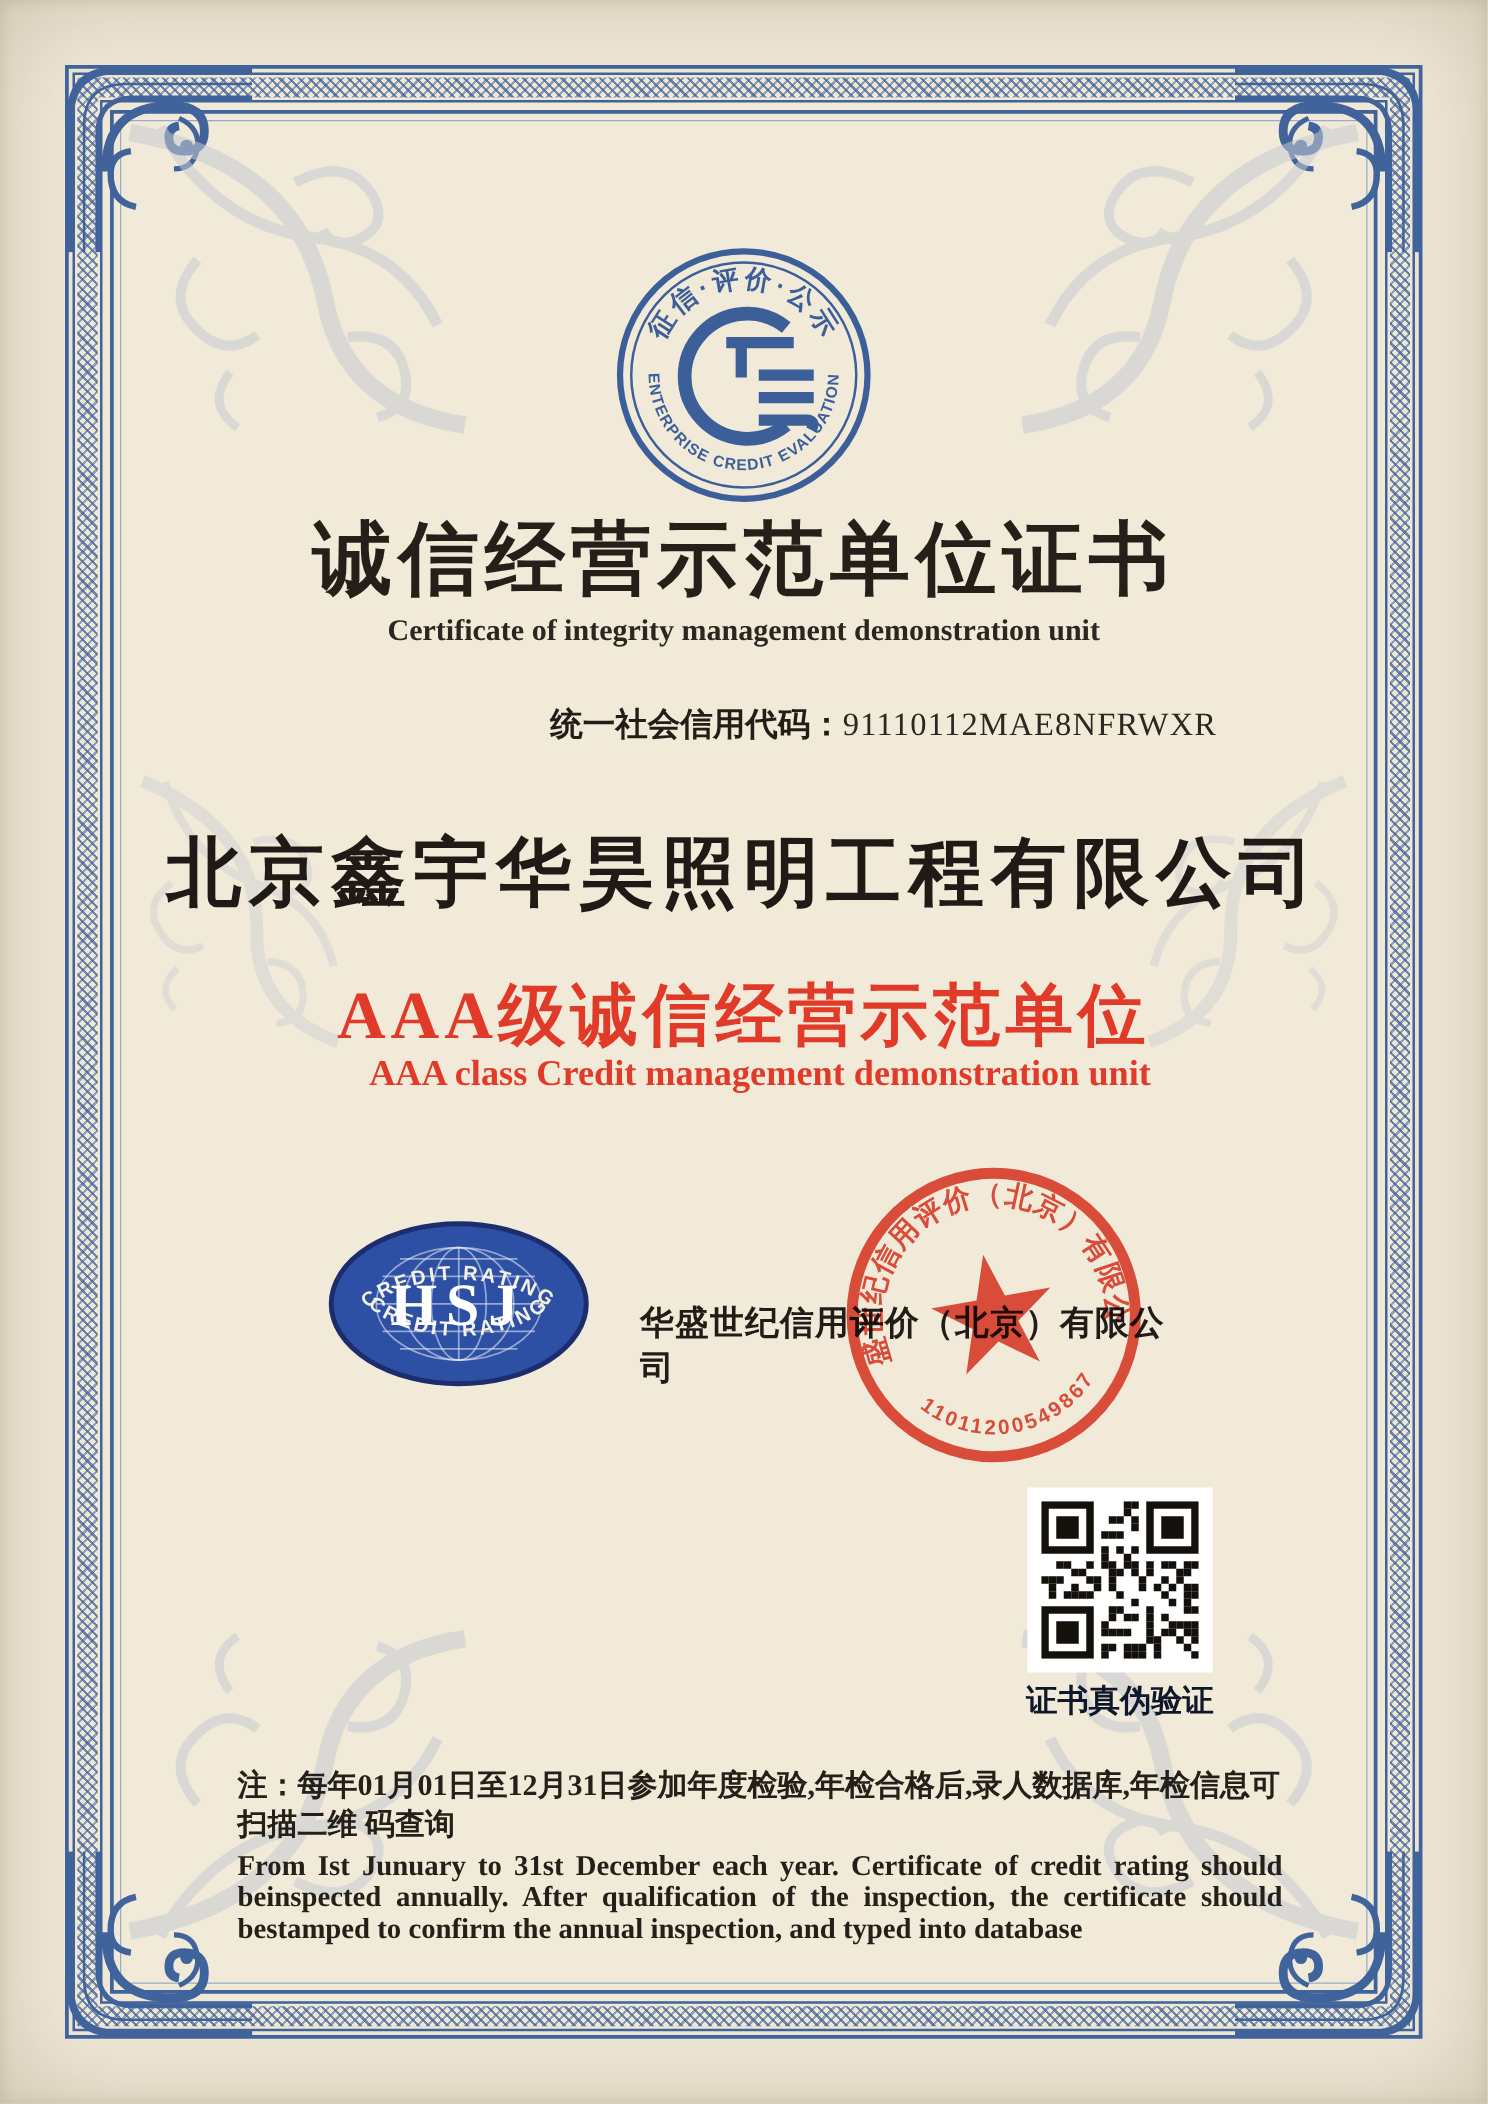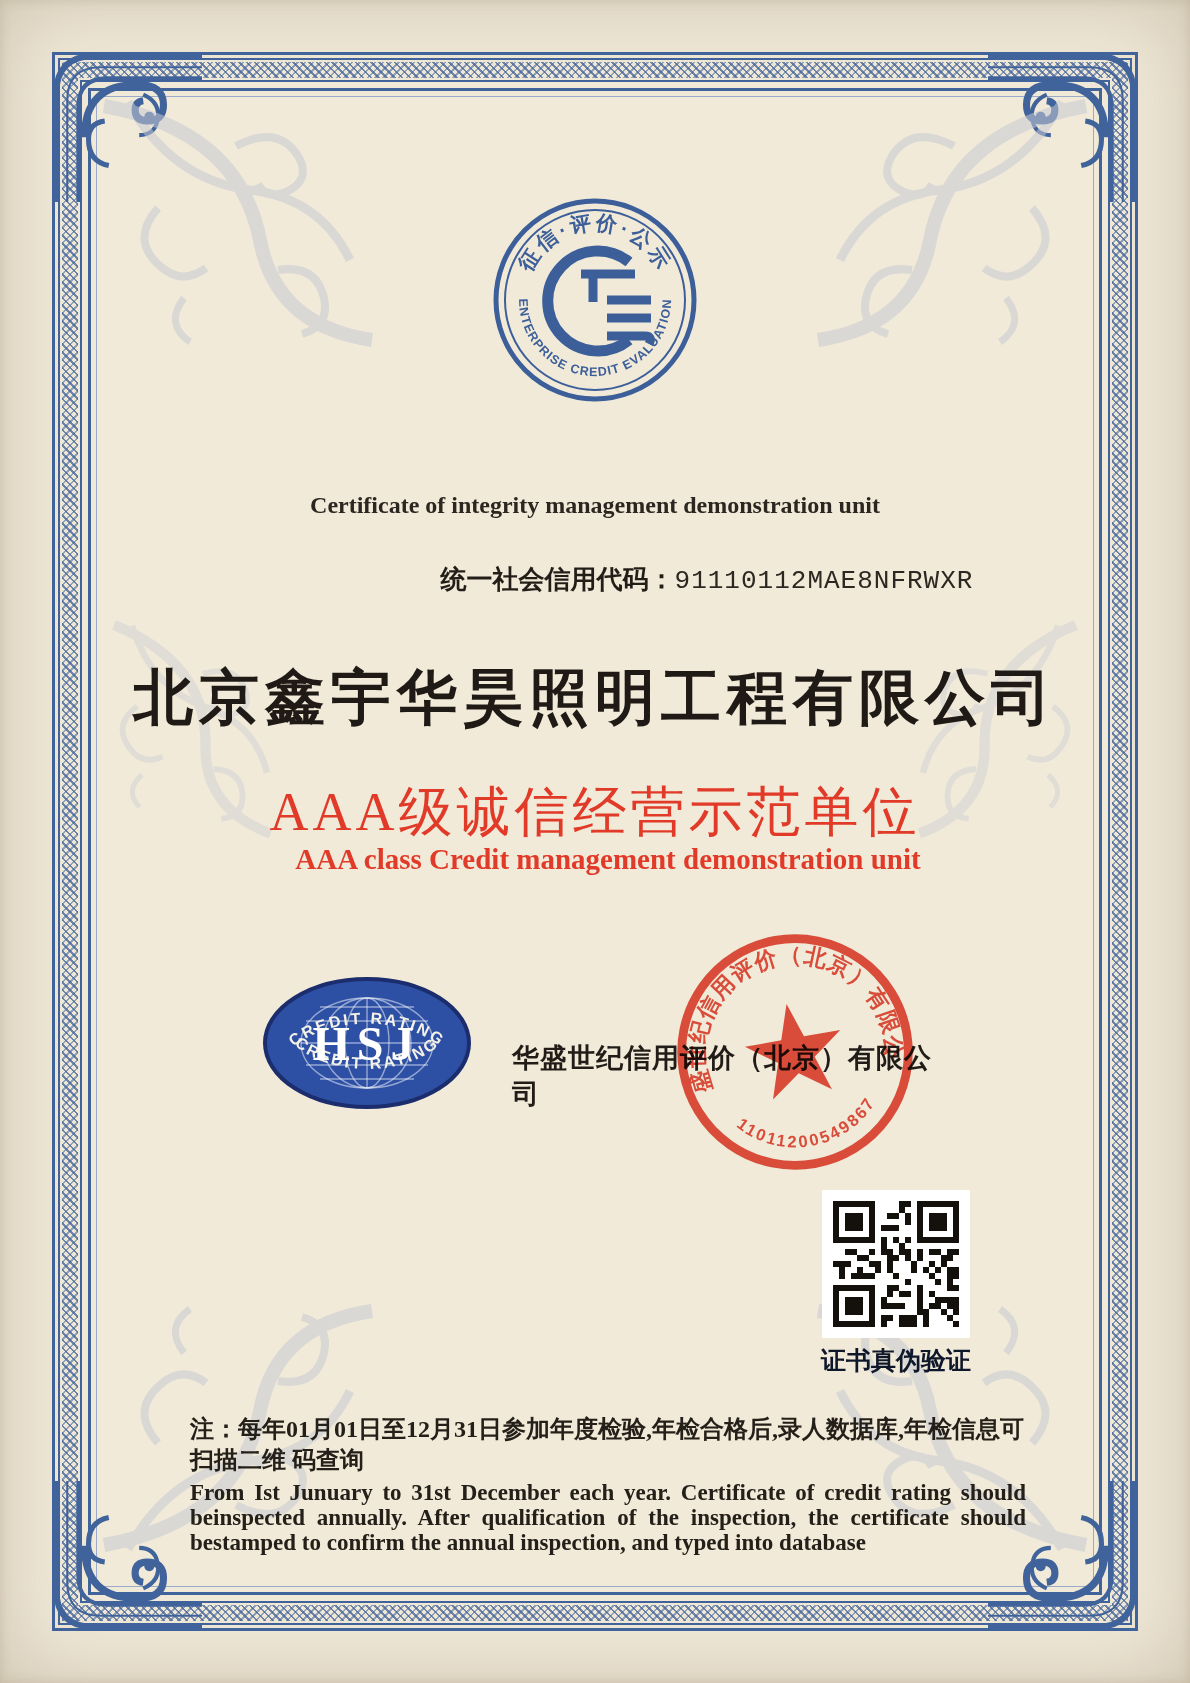--- a/index.html
+++ b/index.html
@@ -32,23 +32,23 @@
   .flo-br{right:88px;bottom:120px;transform:scale(-1,-1);}
   .flo-bl{left:88px;bottom:120px;transform:scaleY(-1);}
   .flo-l{left:80px;top:560px;width:220px;height:360px;transform:rotate(12deg);opacity:.4;}
   .flo-r{right:80px;top:560px;width:220px;height:360px;transform:scaleX(-1) rotate(12deg);opacity:.4;}
 
   
   .title-cn{top:404px;font-size:64px;font-weight:bold;letter-spacing:5px;color:#241f19;}
   .title-en{top:492px;font-size:24px;font-weight:bold;color:#2b2620;}
   .codeline{top:562px;font-size:26px;transform:translateX(112px);}
   .codeline .lbl{font-family:"Liberation Sans","DejaVu Sans",sans-serif;font-weight:bold;color:#221d17;}
-  .codeline .val{font-family:Liberation Mono, monospace;color:#2c2721;letter-spacing:1px;}
+  .codeline .val{font-family:Liberation Serif, serif;color:#2c2721;letter-spacing:1px;}
   .company{top:658px;font-size:60px;font-weight:bold;letter-spacing:6px;color:#1f1a15;}
-  .award-cn{top:776px;font-size:54px;font-weight:normal;letter-spacing:4px;color:#e23a28;}
+  .award-cn{top:776px;font-size:54px;font-weight:bold;letter-spacing:4px;color:#e23a28;}
   .award-en{top:843px;font-size:29px;font-weight:bold;color:#e23a28;padding-left:26px;}
 
   .issuer-name{left:512px;top:1040px;width:430px;font-size:27px;font-weight:bold;letter-spacing:1px;color:#211c17;}
   .stamp{left:668px;top:925px;width:254px;height:254px;mix-blend-mode:multiply;opacity:.95;}
 
   .fields{left:192px;top:1216px;}
   .field-row{height:42px;font-size:26px;font-weight:bold;color:#242019;white-space:nowrap;}
   .field-row .val{letter-spacing:.5px;}
 
   .qr-box{left:822px;top:1190px;width:148px;height:148px;background:#ffffff;
@@ -144,20 +144,21 @@
     <g fill="none" stroke="#3c5f99">
       <path d="M 136 64 A 50 50 0 1 0 136 142" stroke-width="11"></path>
       <path d="M 88 76 H 142" stroke-width="9"></path>
       <path d="M 100 76 V 104" stroke-width="9"></path>
       <path d="M 114 102 H 158" stroke-width="9"></path>
       <path d="M 114 120 H 158" stroke-width="9"></path>
       <path d="M 114 138 H 152 Q 160 138 156 146" stroke-width="9"></path>
     </g>
   </svg>
 
+  <div class="center title-cn">诚信经营示范单位证书</div>
   <div class="center title-en">Certificate of integrity management demonstration unit</div>
 
   <div class="center codeline">
     <span class="lbl">统一社会信用代码：</span><span class="val">91110112MAE8NFRWXR</span>
   </div>
 
   <div class="center company">北京鑫宇华昊照明工程有限公司</div>
   <div class="center award-cn">AAA级诚信经营示范单位</div>
   <div class="center award-en">AAA class Credit management demonstration unit</div>
 

